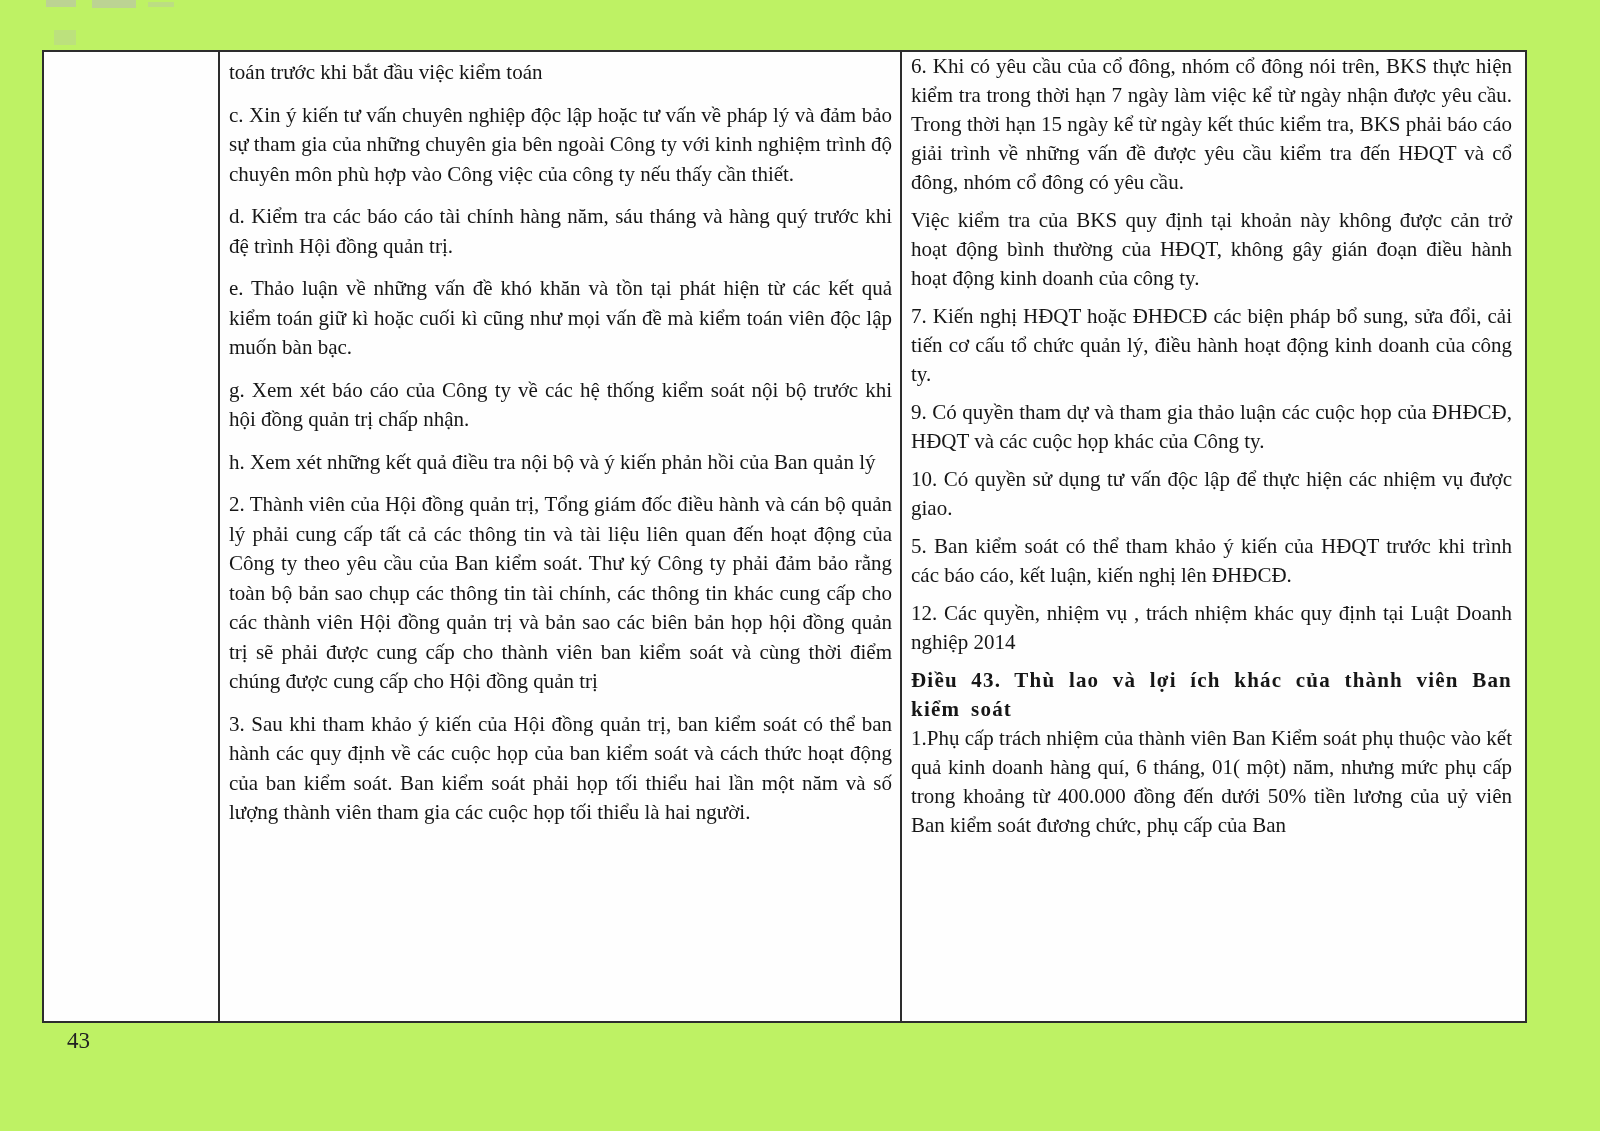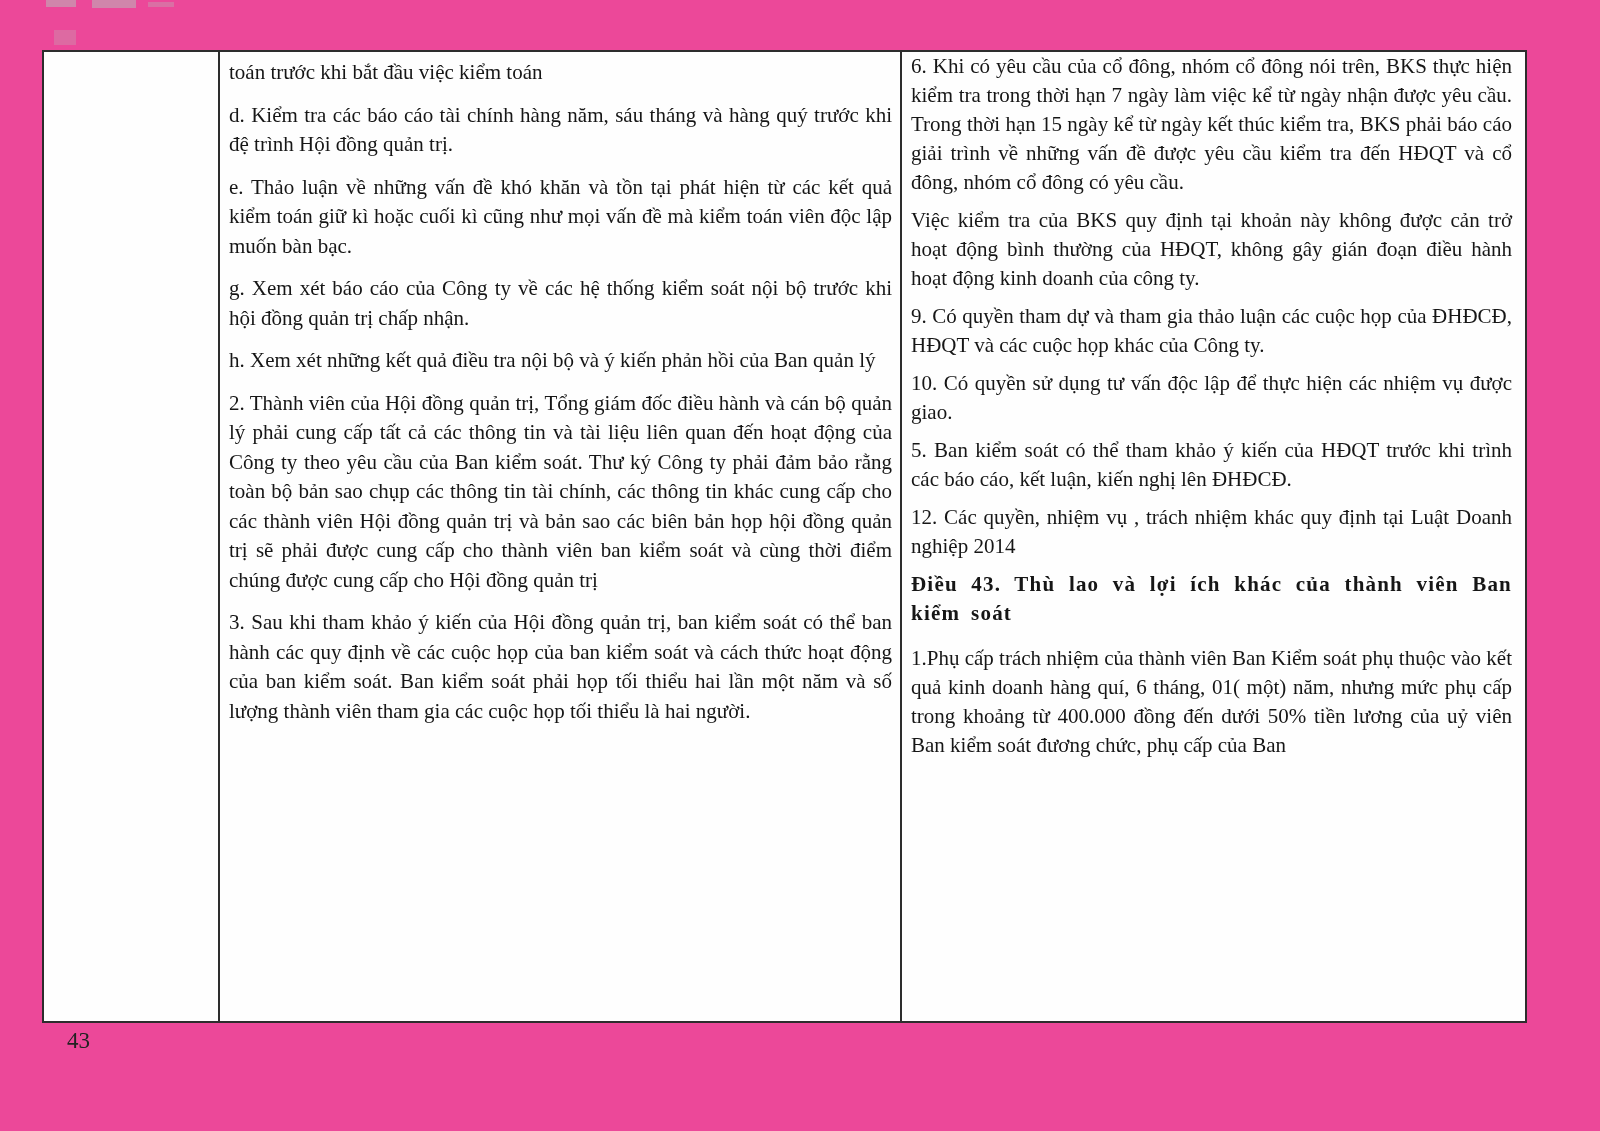--- a/index.html
+++ b/index.html
@@ -5,21 +5,21 @@
   html, body {
     margin: 0;
     padding: 0;
     background: #ffffff;
     overflow: hidden;
   }
   .sheet {
     position: relative;
     width: 1600px;
     height: 1131px;
-    background: #ec4899;
+    background: #bef264;
     overflow: hidden;
     font-family: "Liberation Serif", "DejaVu Serif", serif;
     color: #161616;
   }
   
   .artifact { position: absolute; background: #b9b9b9; opacity: .55; }
   .a1 { left: 46px;  top: 0;    width: 30px; height: 7px; }
   .a2 { left: 92px;  top: 0;    width: 44px; height: 8px; }
   .a3 { left: 148px; top: 2px;  width: 26px; height: 5px; opacity:.35; }
   .a4 { left: 54px;  top: 30px; width: 22px; height: 15px; opacity:.3; }
@@ -64,21 +64,21 @@
     margin-bottom: 9px;
     line-height: 29px;
   }
   .para.heading {
     font-weight: bold;
     letter-spacing: 1.2px;
     word-spacing: 4.5px;
     margin-bottom: 0;
   }
   .para.after-heading {
-    margin-top: 16px;
+    margin-top: 0;
   }
   .page-number {
     position: absolute;
     left: 67px;
     top: 1028px;
     font-size: 23px;
     color: #222;
   }
 </style>
 </head>
@@ -87,30 +87,32 @@
 <div class="sheet">
   <div class="artifact a1"></div>
   <div class="artifact a2"></div>
   <div class="artifact a3"></div>
   <div class="artifact a4"></div>
 
   <div class="doc-table">
     <div class="cell cell-gutter"></div>
     <div class="cell cell-left">
         <p class="para">toán trước khi bắt đầu việc kiểm toán</p>
+        <p class="para">c. Xin ý kiến tư vấn chuyên nghiệp độc lập hoặc tư vấn về pháp lý và đảm bảo sự tham gia của những chuyên gia bên ngoài Công ty với kinh nghiệm trình độ chuyên môn phù hợp vào Công việc của công ty nếu thấy cần thiết.</p>
         <p class="para">d. Kiểm tra các báo cáo tài chính hàng năm, sáu tháng và hàng quý trước khi đệ trình Hội đồng quản trị.</p>
         <p class="para">e. Thảo luận về những vấn đề khó khăn và tồn tại phát hiện từ các kết quả kiểm toán giữ kì hoặc cuối kì cũng như mọi vấn đề mà kiểm toán viên độc lập muốn bàn bạc.</p>
         <p class="para">g. Xem xét báo cáo của Công ty về các hệ thống kiểm soát nội bộ trước khi hội đồng quản trị chấp nhận.</p>
         <p class="para">h. Xem xét những kết quả điều tra nội bộ và ý kiến phản hồi của Ban quản lý</p>
         <p class="para">2. Thành viên của Hội đồng quản trị, Tổng giám đốc điều hành và cán bộ quản lý phải cung cấp tất cả các thông tin và tài liệu liên quan đến hoạt động của Công ty theo yêu cầu của Ban kiểm soát. Thư ký Công ty phải đảm bảo rằng toàn bộ bản sao chụp các thông tin tài chính, các thông tin khác cung cấp cho các thành viên Hội đồng quản trị và bản sao các biên bản họp hội đồng quản trị sẽ phải được cung cấp cho thành viên ban kiểm soát và cùng thời điểm chúng được cung cấp cho Hội đồng quản trị</p>
         <p class="para">3. Sau khi tham khảo ý kiến của Hội đồng quản trị, ban kiểm soát có thể ban hành các quy định về các cuộc họp của ban kiểm soát và cách thức hoạt động của ban kiểm soát. Ban kiểm soát phải họp tối thiểu hai lần một năm và số lượng thành viên tham gia các cuộc họp tối thiểu là hai người.</p>
       </div>
     <div class="cell cell-right">
         <p class="para">6. Khi có yêu cầu của cổ đông, nhóm cổ đông nói trên, BKS thực hiện kiểm tra trong thời hạn 7 ngày làm việc kể từ ngày nhận được yêu cầu. Trong thời hạn 15 ngày kể từ ngày kết thúc kiểm tra, BKS phải báo cáo giải trình về những vấn đề được yêu cầu kiểm tra đến HĐQT và cổ đông, nhóm cổ đông có yêu cầu.</p>
         <p class="para">Việc kiểm tra của BKS quy định tại khoản này không được cản trở hoạt động bình thường của HĐQT, không gây gián đoạn điều hành hoạt động kinh doanh của công ty.</p>
+        <p class="para">7. Kiến nghị HĐQT hoặc ĐHĐCĐ các biện pháp bổ sung, sửa đổi, cải tiến cơ cấu tổ chức quản lý, điều hành hoạt động kinh doanh của công ty.</p>
         <p class="para">9. Có quyền tham dự và tham gia thảo luận các cuộc họp của ĐHĐCĐ, HĐQT và các cuộc họp khác của Công ty.</p>
         <p class="para">10. Có quyền sử dụng tư vấn độc lập để thực hiện các nhiệm vụ được giao.</p>
         <p class="para">5. Ban kiểm soát có thể tham khảo ý kiến của HĐQT trước khi trình các báo cáo, kết luận, kiến nghị lên ĐHĐCĐ.</p>
         <p class="para">12. Các quyền, nhiệm vụ , trách nhiệm khác quy định tại Luật Doanh nghiệp 2014</p>
         <p class="para heading">Điều 43. Thù lao và lợi ích khác của thành viên Ban kiểm soát</p>
         <p class="para after-heading">1.Phụ cấp trách nhiệm của thành viên Ban Kiểm soát phụ thuộc vào kết quả kinh doanh hàng quí, 6 tháng, 01( một) năm, nhưng mức phụ cấp trong khoảng từ 400.000 đồng đến dưới 50% tiền lương của uỷ viên Ban kiểm soát đương chức, phụ cấp của Ban</p>
       </div>
   </div>
 
   <div class="page-number">43</div>

